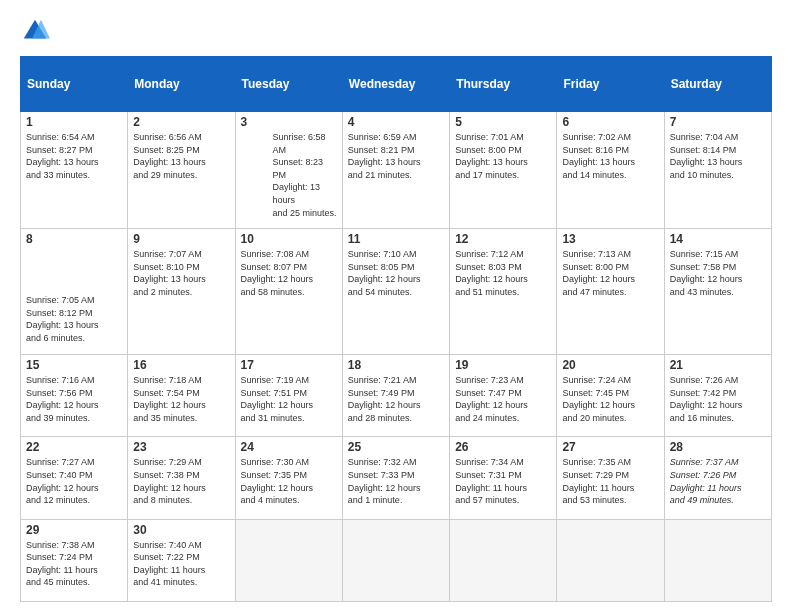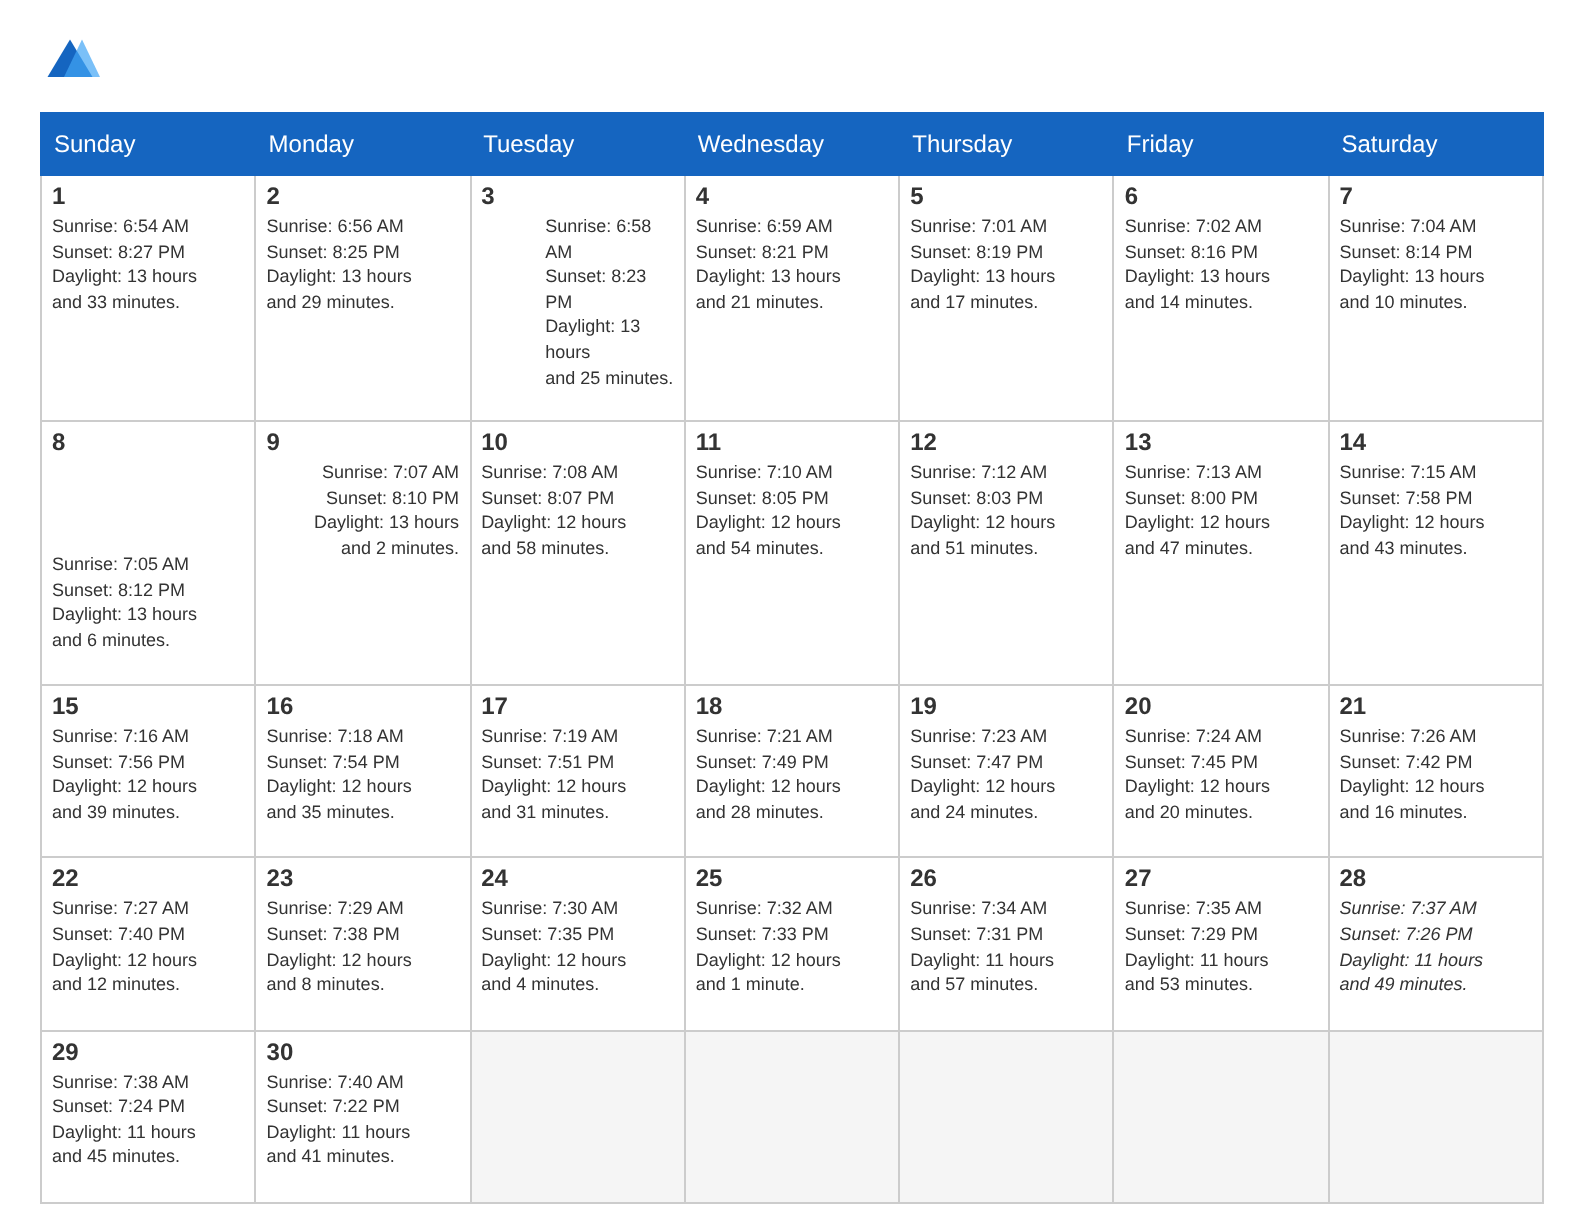--- a/index.html
+++ b/index.html
@@ -62,23 +62,23 @@
     }
     .calendar {
       width: 100%;
       border-collapse: collapse;
       flex: 1;
     }
     .calendar th {
       background: #1565C0;
       color: #fff;
       font-size: 12px;
-      font-weight: normal;
+      font-weight: bold;
       text-align: left;
-      padding: 8px 6px;
+      padding: 20px 6px;
       border: 1px solid #1565C0;
     }
     .calendar td {
       border: 1px solid #ccc;
       vertical-align: top;
       padding: 3px 5px;
       width: calc(100% / 7);
       font-size: 9.5px;
       color: #333;
       height: 78px;
@@ -158,21 +158,21 @@
           <td>
             <span class="day-num">4</span>
             <div class="day-info" style="white-space: pre-line;">Sunrise: 6:59 AM
 Sunset: 8:21 PM
 Daylight: 13 hours
 and 21 minutes.</div>
           </td>
           <td>
             <span class="day-num">5</span>
             <div class="day-info" style="white-space: pre-line;">Sunrise: 7:01 AM
-Sunset: 8:19 PM
+Sunset: 8:00 PM
 Daylight: 13 hours
 and 17 minutes.</div>
           </td>
           <td>
             <span class="day-num">6</span>
             <div class="day-info" style="white-space: pre-line;">Sunrise: 7:02 AM
 Sunset: 8:16 PM
 Daylight: 13 hours
 and 14 minutes.</div>
           </td>
@@ -187,21 +187,21 @@
         <tr>
           <td>
             <span class="day-num">8</span>
             <div class="day-info" style="white-space: pre-line; margin-top: 48px;">Sunrise: 7:05 AM
 Sunset: 8:12 PM
 Daylight: 13 hours
 and 6 minutes.</div>
           </td>
           <td>
             <span class="day-num">9</span>
-            <div class="day-info" style="white-space: pre-line; text-align: right;">Sunrise: 7:07 AM
+            <div class="day-info" style="white-space: pre-line;">Sunrise: 7:07 AM
 Sunset: 8:10 PM
 Daylight: 13 hours
 and 2 minutes.</div>
           </td>
           <td>
             <span class="day-num">10</span>
             <div class="day-info" style="white-space: pre-line;">Sunrise: 7:08 AM
 Sunset: 8:07 PM
 Daylight: 12 hours
 and 58 minutes.</div>

